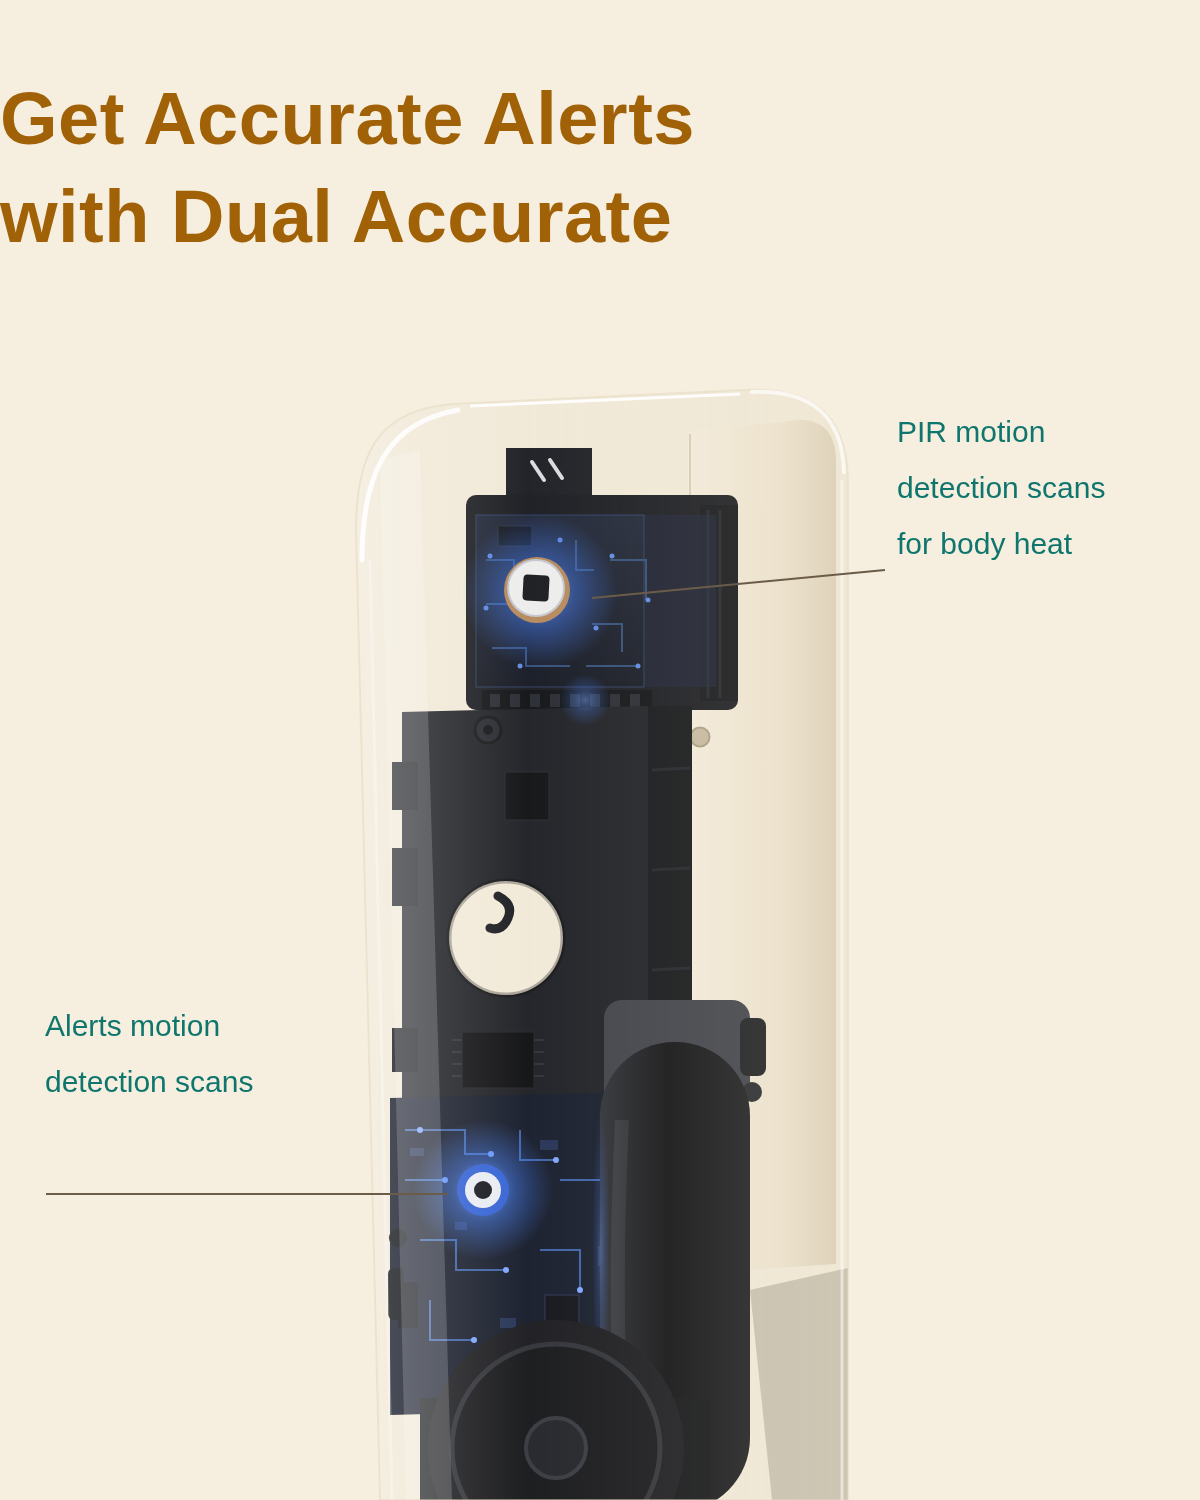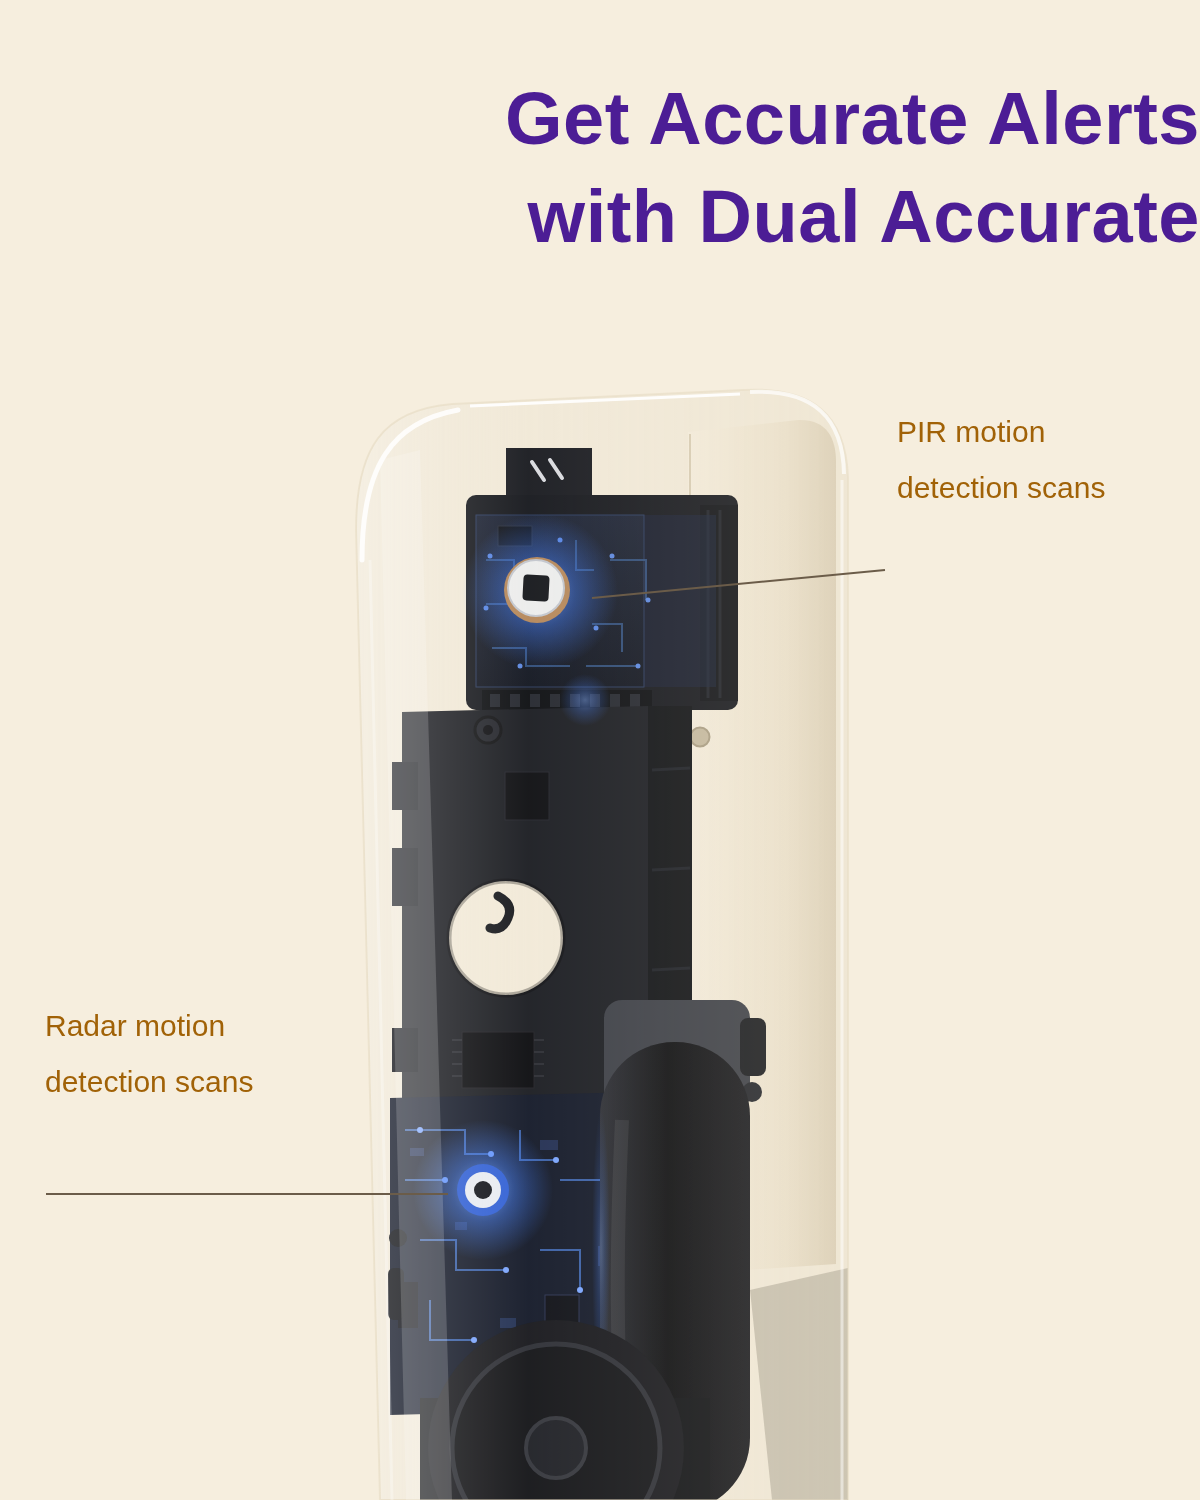--- a/index.html
+++ b/index.html
@@ -10,33 +10,33 @@
     background: #f6eede;
     overflow: hidden;
     font-family: "Liberation Sans", sans-serif;
   }
   .title {
     position: absolute;
     top: 70px;
     left: 0;
     width: 100%;
     margin: 0;
-    text-align: right;
+    text-align: left;
     font-size: 74px;
     font-weight: 700;
     letter-spacing: 0.5px;
     line-height: 1.32;
-    color: #4c1d95;
+    color: #a16207;
   }
   .title span { display: block; }
   .note {
     position: absolute;
     font-size: 30px;
     font-weight: 400;
-    color: #a16207;
+    color: #0f766e;
     line-height: 1.87;
     white-space: nowrap;
   }
   .note-pir { left: 897px; top: 404px; }
   .note-radar { left: 45px; top: 998px; }
   svg.device { position: absolute; left: 0; top: 0; }
 </style>
 </head>
 <body>
 
@@ -231,20 +231,21 @@
       <path d="M 370 560 L 392 1500" stroke="#ffffff" stroke-opacity="0.3" stroke-width="3"></path>
     </g>
 
     <line x1="885" y1="570" x2="592" y2="598" stroke="#6b5c49" stroke-width="2"></line>
     <line x1="46" y1="1194" x2="448" y2="1194" stroke="#6b5c49" stroke-width="2"></line>
   </svg>
 
   <div class="note note-pir">
     <div>PIR motion</div>
     <div>detection scans</div>
+    <div>for body heat</div>
   </div>
 
   <div class="note note-radar">
-    <div>Radar motion</div>
+    <div>Alerts motion</div>
     <div>detection scans</div>
   </div>
 
 </div>
 
 </body></html>

